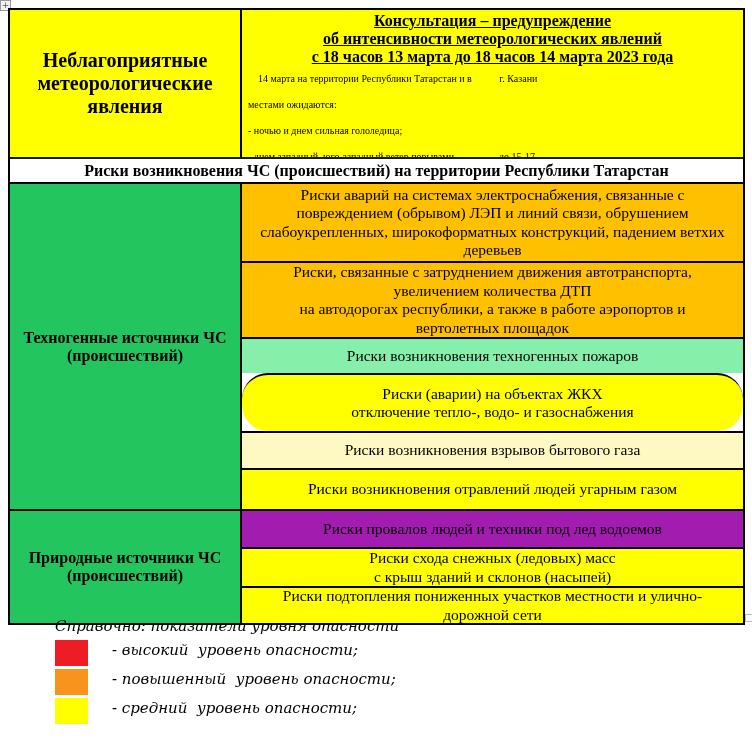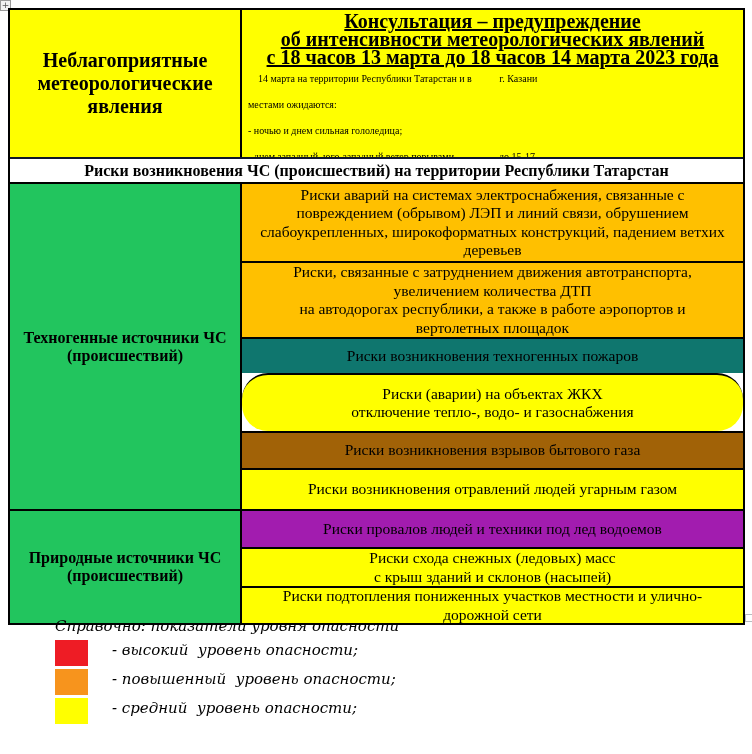--- a/index.html
+++ b/index.html
@@ -19,21 +19,21 @@
   .left-col{width:232px;flex:0 0 232px;border-right:2px solid #000;display:flex;
             align-items:center;justify-content:center;text-align:center;}
   .right-col{flex:1;display:flex;flex-direction:column;}
   .bold{font-weight:bold;}
   .pre-line{white-space:pre-line;}
   .yellow{background:#FFFF00;}
   
   .advisory-row{height:147px;}
   .advisory-cell{flex:1;background:#FFFF00;padding:2px 6px 0 6px;overflow:hidden;}
   .advisory-title{font-weight:bold;text-decoration:underline;text-align:center;
-                  font-size:20px;line-height:18px;white-space:pre-line;}
+                  font-size:16px;line-height:18px;white-space:pre-line;}
   .advisory-body{font-size:10px;line-height:26px;white-space:pre;text-align:left;}
   .hazard-cell{font-size:20px;}
   
   .section-row{height:23px;border-top:2px solid #0f172a;background:#fff;display:flex;
                align-items:center;justify-content:center;text-align:center;
                font-size:16px;font-weight:bold;}
   .group{border-top:2px solid #000;}
   .group .left-col{background:#22c55e;font-size:16px;font-family:Liberation Serif, serif;}
   .risk{display:flex;align-items:center;justify-content:center;text-align:center;
         font-size:15.5px;line-height:18.5px;box-sizing:border-box;padding:0 4px;overflow:hidden;}
@@ -81,24 +81,24 @@
 (происшествий)</div>
       <div class="right-col">
         <div class="risk pre-line h77" style="background: rgb(255, 192, 0);">Риски аварий на системах электроснабжения, связанные с
 повреждением (обрывом) ЛЭП и линий связи, обрушением
 слабоукрепленных, широкоформатных конструкций, падением ветхих
 деревьев</div>
         <div class="risk pre-line h76" style="background: rgb(255, 192, 0);">Риски, связанные с затруднением движения автотранспорта,
 увеличением количества ДТП
 на автодорогах республики, а также в работе аэропортов и
 вертолетных площадок</div>
-        <div class="risk pre-line h36" style="background: #0f766e;">Риски возникновения техногенных пожаров</div>
+        <div class="risk pre-line h36" style="background: #86efac;">Риски возникновения техногенных пожаров</div>
         <div class="risk pre-line h58" style="background: rgb(255, 255, 0);">Риски (аварии) на объектах ЖКХ
 отключение тепло-, водо- и газоснабжения</div>
-        <div class="risk pre-line h37" style="background: #a16207;">Риски возникновения взрывов бытового газа</div>
+        <div class="risk pre-line h37" style="background: #fef9c3;">Риски возникновения взрывов бытового газа</div>
         <div class="risk pre-line h41" style="background: rgb(255, 255, 0);">Риски возникновения отравлений людей угарным газом</div>
       </div>
     </div>
 
     <div class="row group">
       <div class="cell left-col bold pre-line">Природные источники ЧС
 (происшествий)</div>
       <div class="right-col">
         <div class="risk pre-line h36" style="background: #a21caf;">Риски провалов людей и техники под лед водоемов</div>
         <div class="risk pre-line h39" style="background: rgb(255, 255, 0);">Риски схода снежных (ледовых) масс

